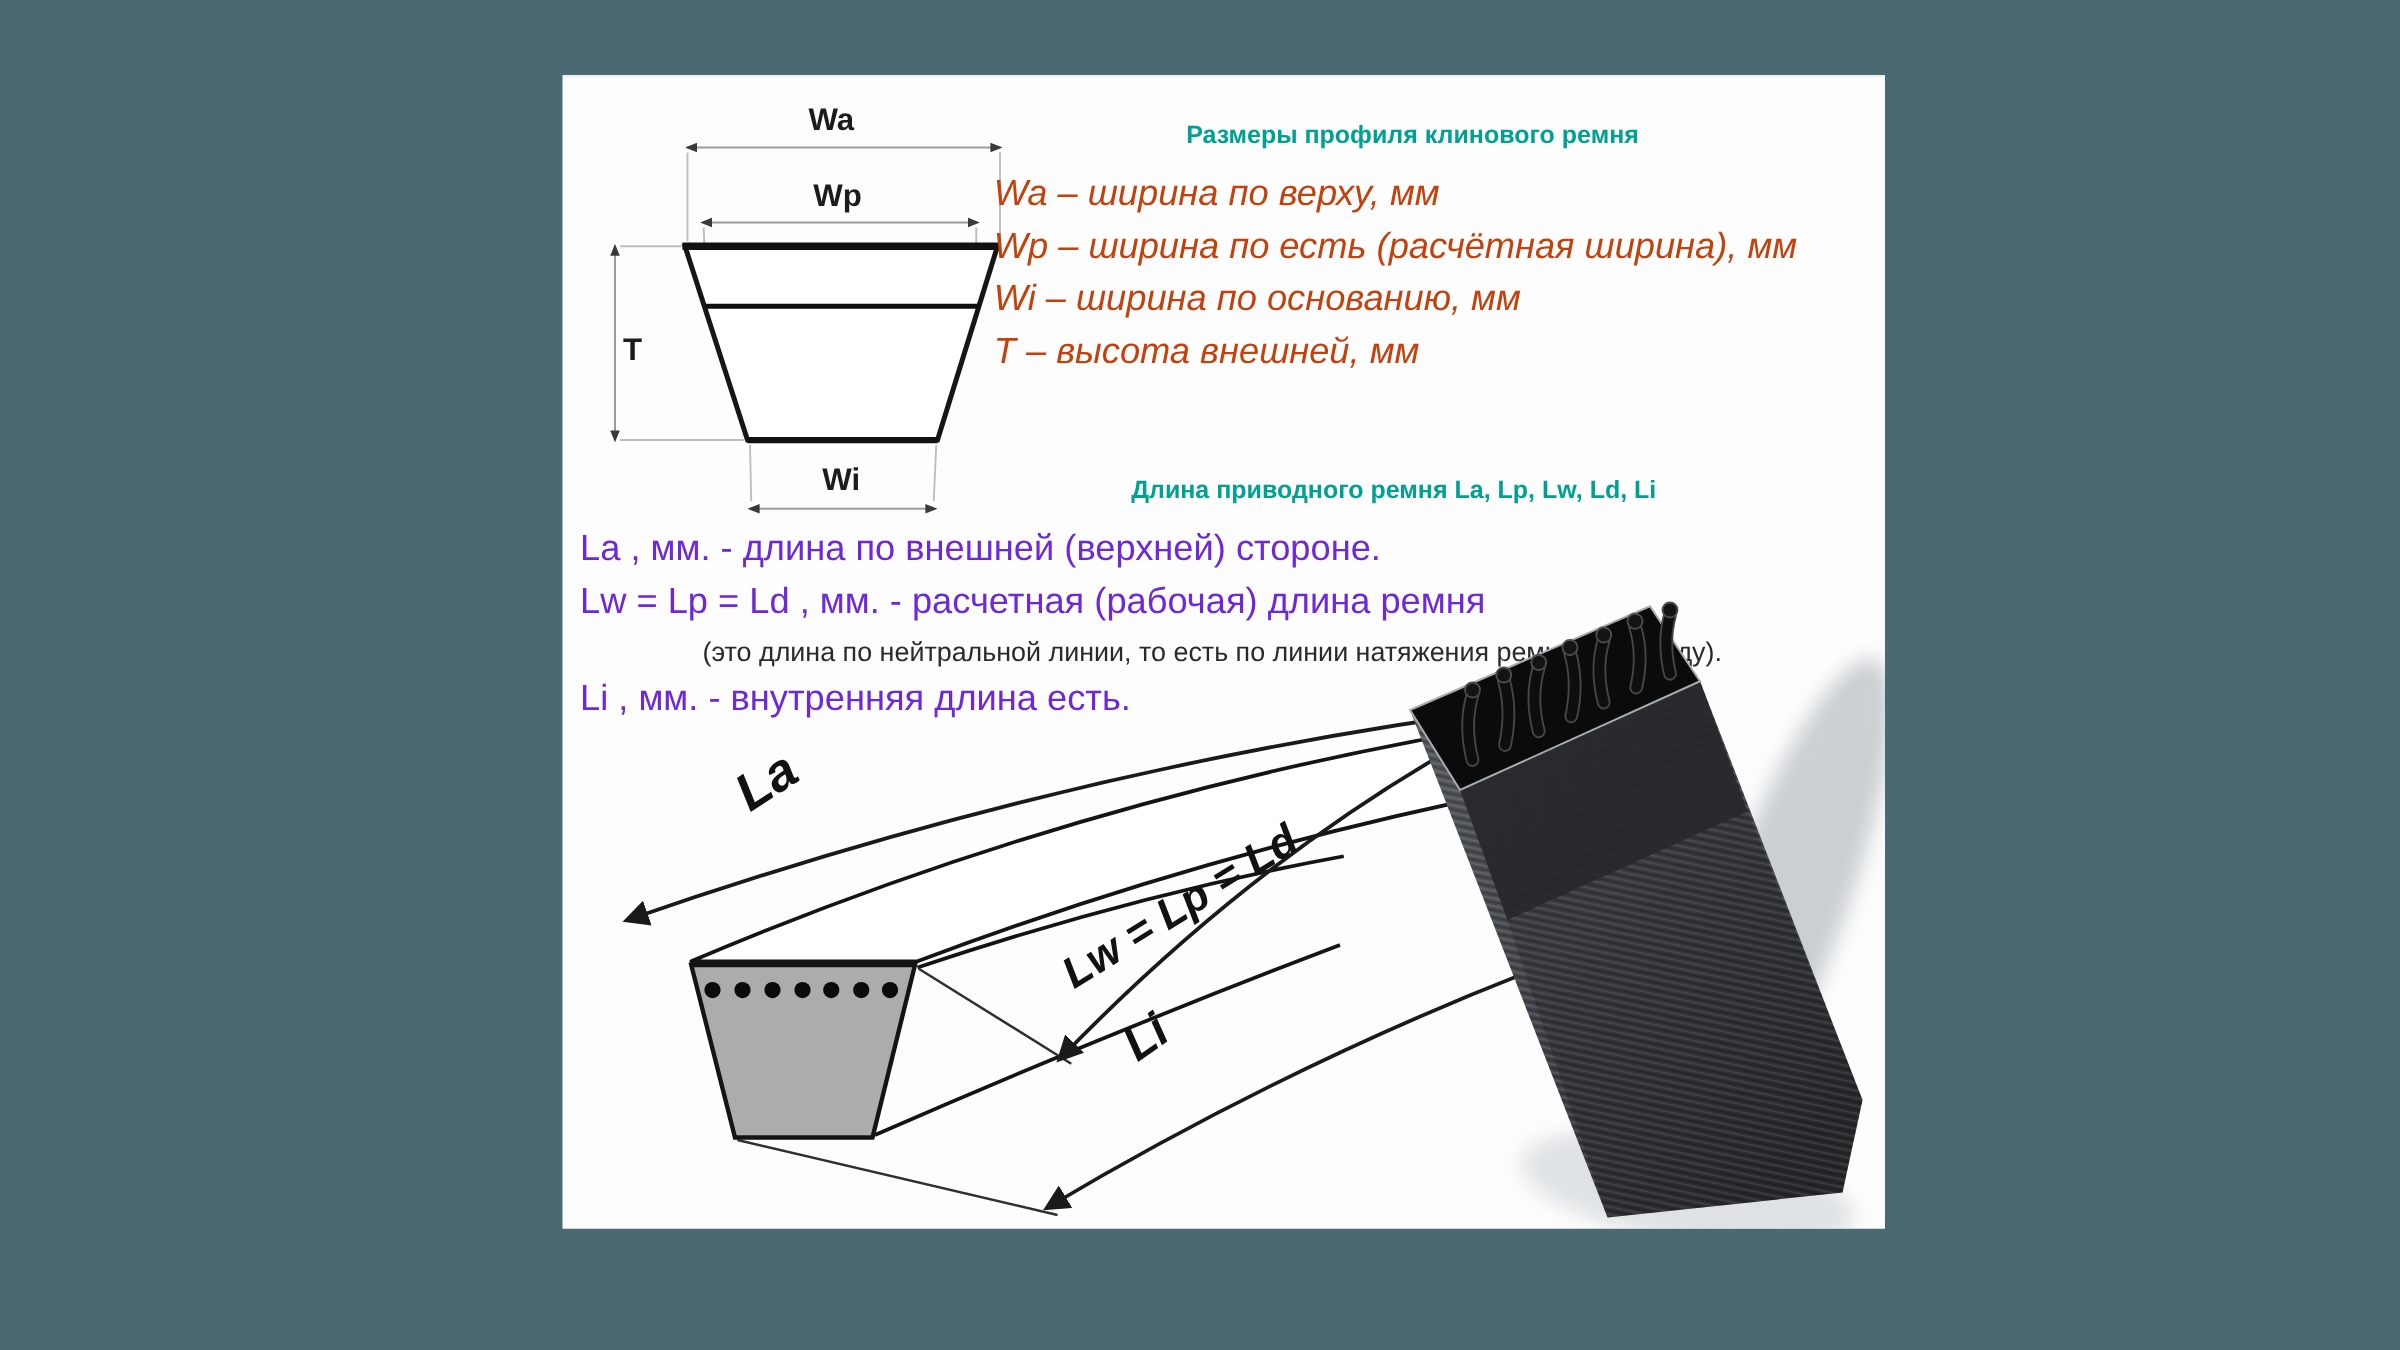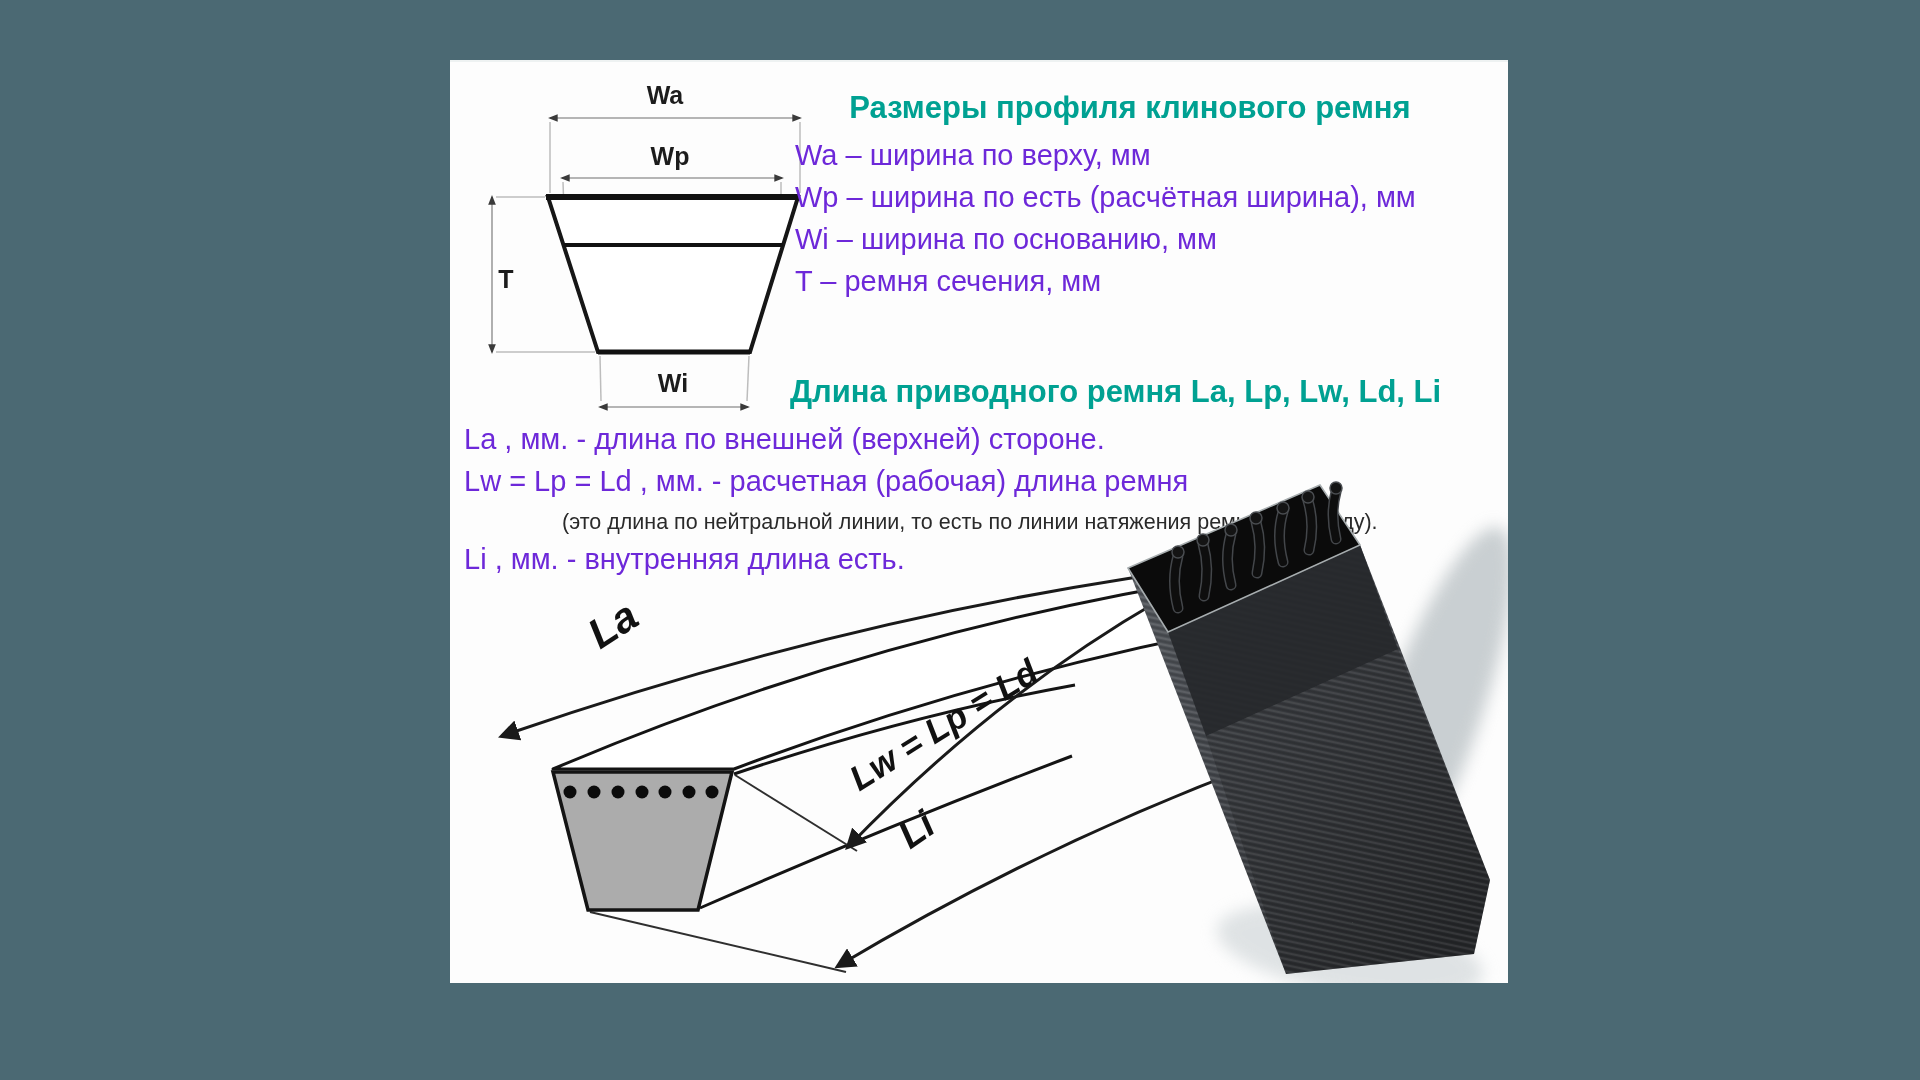--- a/index.html
+++ b/index.html
@@ -6,25 +6,25 @@
   .stage{
     position:relative;width:1920px;height:1080px;background:#4b6973;
     font-family:"Liberation Sans",sans-serif;overflow:hidden;color:#1f1f1f;
   }
   .panel{
     position:absolute;left:450px;top:60px;width:1058px;height:923px;
     background:#fdfdfd;box-shadow:inset 0 2px 0 #eef2f2;
   }
   .abs{position:absolute;}
   .h-teal{
-    color:#00a192;font-weight:bold;font-size:31px;line-height:32px;
+    color:#00a192;font-weight:bold;font-size:20px;line-height:32px;
     text-align:center;white-space:nowrap;
   }
   .defline{
-    font-size:29px;line-height:34px;white-space:nowrap;color:#6d28d9;
+    font-size:29px;line-height:34px;white-space:nowrap;color:#c2410c;font-style:italic;
   }
   .bodyline{
     font-size:29px;line-height:34px;white-space:nowrap;color:#6d28d9;text-align:center;
   }
   .noteline{
     font-size:21.5px;line-height:25px;white-space:nowrap;color:#2a2a2a;
   }
   svg text{font-family:"Liberation Sans",sans-serif;}
   .dimlabel{font-size:25px;font-weight:bold;fill:#1c1c1c;}
   .arrlabel{font-weight:bold;font-style:italic;fill:#111;}
@@ -70,21 +70,21 @@
       <text class="dimlabel" x="215" y="44" text-anchor="middle">Wa</text>
       <text class="dimlabel" x="220" y="105" text-anchor="middle">Wp</text>
       <text class="dimlabel" x="223" y="332" text-anchor="middle">Wi</text>
       <text class="dimlabel" x="56" y="228" text-anchor="middle">T</text>
     </svg>
 
     <div class="abs h-teal" style="left:340px;top:32px;width:680px">Размеры профиля клинового ремня</div>
     <div class="abs defline" style="left:345px;top:78px">Wa – ширина по верху, мм</div>
     <div class="abs defline" style="left:345px;top:120px">Wp – ширина по есть (расчётная ширина), мм</div>
     <div class="abs defline" style="left:345px;top:162px">Wi – ширина по основанию, мм</div>
-    <div class="abs defline" style="left:345px;top:204px">T – ремня сечения, мм</div>
+    <div class="abs defline" style="left:345px;top:204px">T – высота внешней, мм</div>
 
     <div class="abs h-teal" style="left:340px;top:316px;width:650px">Длина приводного ремня La, Lp, Lw, Ld, Li</div>
     <div class="abs bodyline" style="left:14px;top:362px">La , мм. - длина по внешней (верхней) стороне.</div>
     <div class="abs bodyline" style="left:14px;top:404px">Lw = Lp = Ld , мм. - расчетная (рабочая) длина ремня</div>
     <div class="abs noteline" style="left:112px;top:450px">(это длина по нейтральной линии, то есть по линии натяжения ремня - по корду).</div>
     <div class="abs bodyline" style="left:14px;top:482px">Li , мм. - внутренняя длина есть.</div>
 
     <svg class="abs" style="left:0;top:500px" width="1000" height="423" viewBox="0 0 1000 423">
       <defs>
         <marker id="ah" viewBox="0 0 10 10" refX="8" refY="5" markerWidth="7" markerHeight="7" orient="auto-start-reverse">

